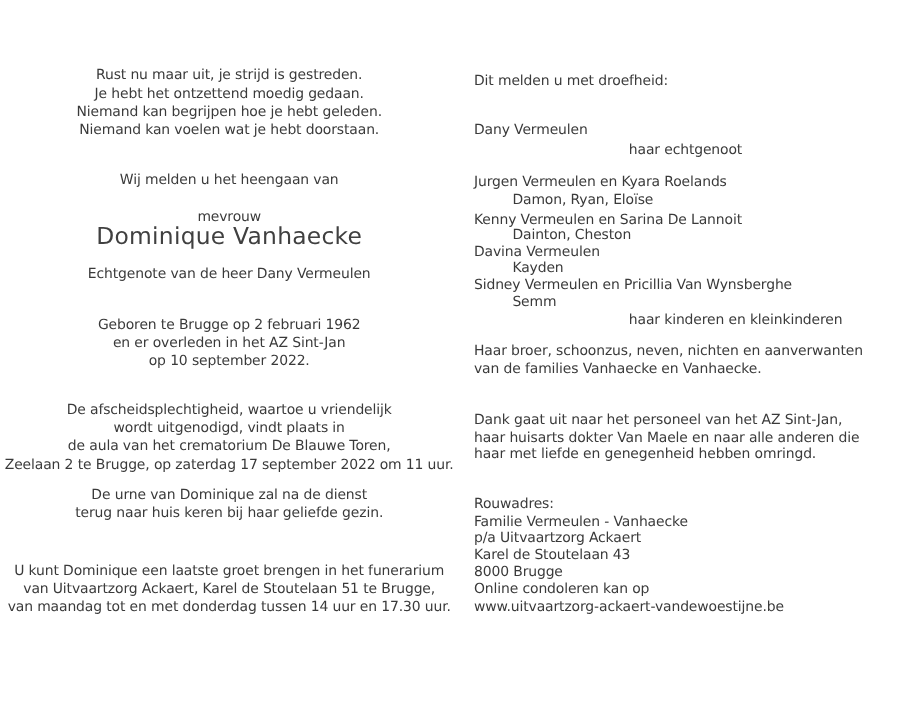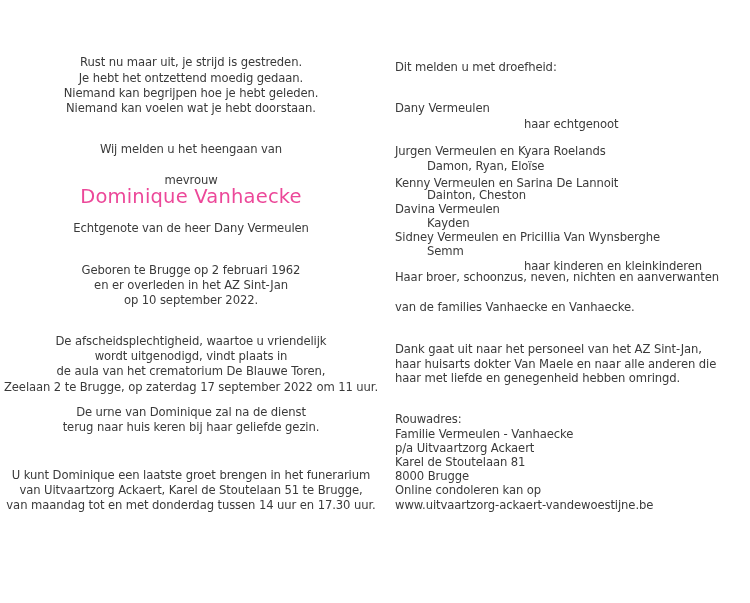--- a/index.html
+++ b/index.html
@@ -37,21 +37,21 @@
       line-height: 15px;
     }
     .col-left .line { left: 0; width: 382px; }
     .col-right .line { left: 0; }
     .it { }
     .bold { font-weight: normal; }
     .name {
       font-size: 19.5px;
       line-height: 24px;
       letter-spacing: 0.2px;
-      color: #ec4899;
+      color: #404040;
     }
     .indent { padding-left: 32px; }
     .role-indent { padding-left: 129px; }
   </style>
 </head>
 <body>
 
 <div class="col-left">
 
   <div class="line it" style="top:55px">Rust nu maar uit, je strijd is gestreden.</div>
@@ -90,27 +90,27 @@
   <div class="line" style="top:144px">Jurgen Vermeulen en Kyara Roelands</div>
   <div class="line indent" style="top:159px">Damon, Ryan, Eloïse</div>
   <div class="line" style="top:176px">Kenny Vermeulen en Sarina De Lannoit</div>
   <div class="line indent" style="top:188px">Dainton, Cheston</div>
   <div class="line" style="top:202px">Davina Vermeulen</div>
   <div class="line indent" style="top:216px">Kayden</div>
   <div class="line" style="top:230px">Sidney Vermeulen en Pricillia Van Wynsberghe</div>
   <div class="line indent" style="top:244px">Semm</div>
   <div class="line it role-indent" style="top:259px">haar kinderen en kleinkinderen</div>
 
-  <div class="line" style="top:270px">Haar broer, schoonzus, neven, nichten en aanverwanten</div>
+  <div class="line" style="top:285px">Haar broer, schoonzus, neven, nichten en aanverwanten</div>
   <div class="line" style="top:300px">van de families Vanhaecke en Vanhaecke.</div>
 
   <div class="line" style="top:342px">Dank gaat uit naar het personeel van het AZ Sint-Jan,</div>
   <div class="line" style="top:357px">haar huisarts dokter Van Maele en naar alle anderen die</div>
   <div class="line" style="top:371px">haar met liefde en genegenheid hebben omringd.</div>
 
   <div class="line" style="top:412px">Rouwadres:</div>
   <div class="line" style="top:427px">Familie Vermeulen - Vanhaecke</div>
   <div class="line" style="top:441px">p/a Uitvaartzorg Ackaert</div>
-  <div class="line" style="top:455px">Karel de Stoutelaan 81</div>
+  <div class="line" style="top:455px">Karel de Stoutelaan 43</div>
   <div class="line" style="top:469px">8000 Brugge</div>
   <div class="line it" style="top:483px">Online condoleren kan op</div>
   <div class="line it" style="top:498px">www.uitvaartzorg-ackaert-vandewoestijne.be</div>
 </div>
 
 </body></html>

